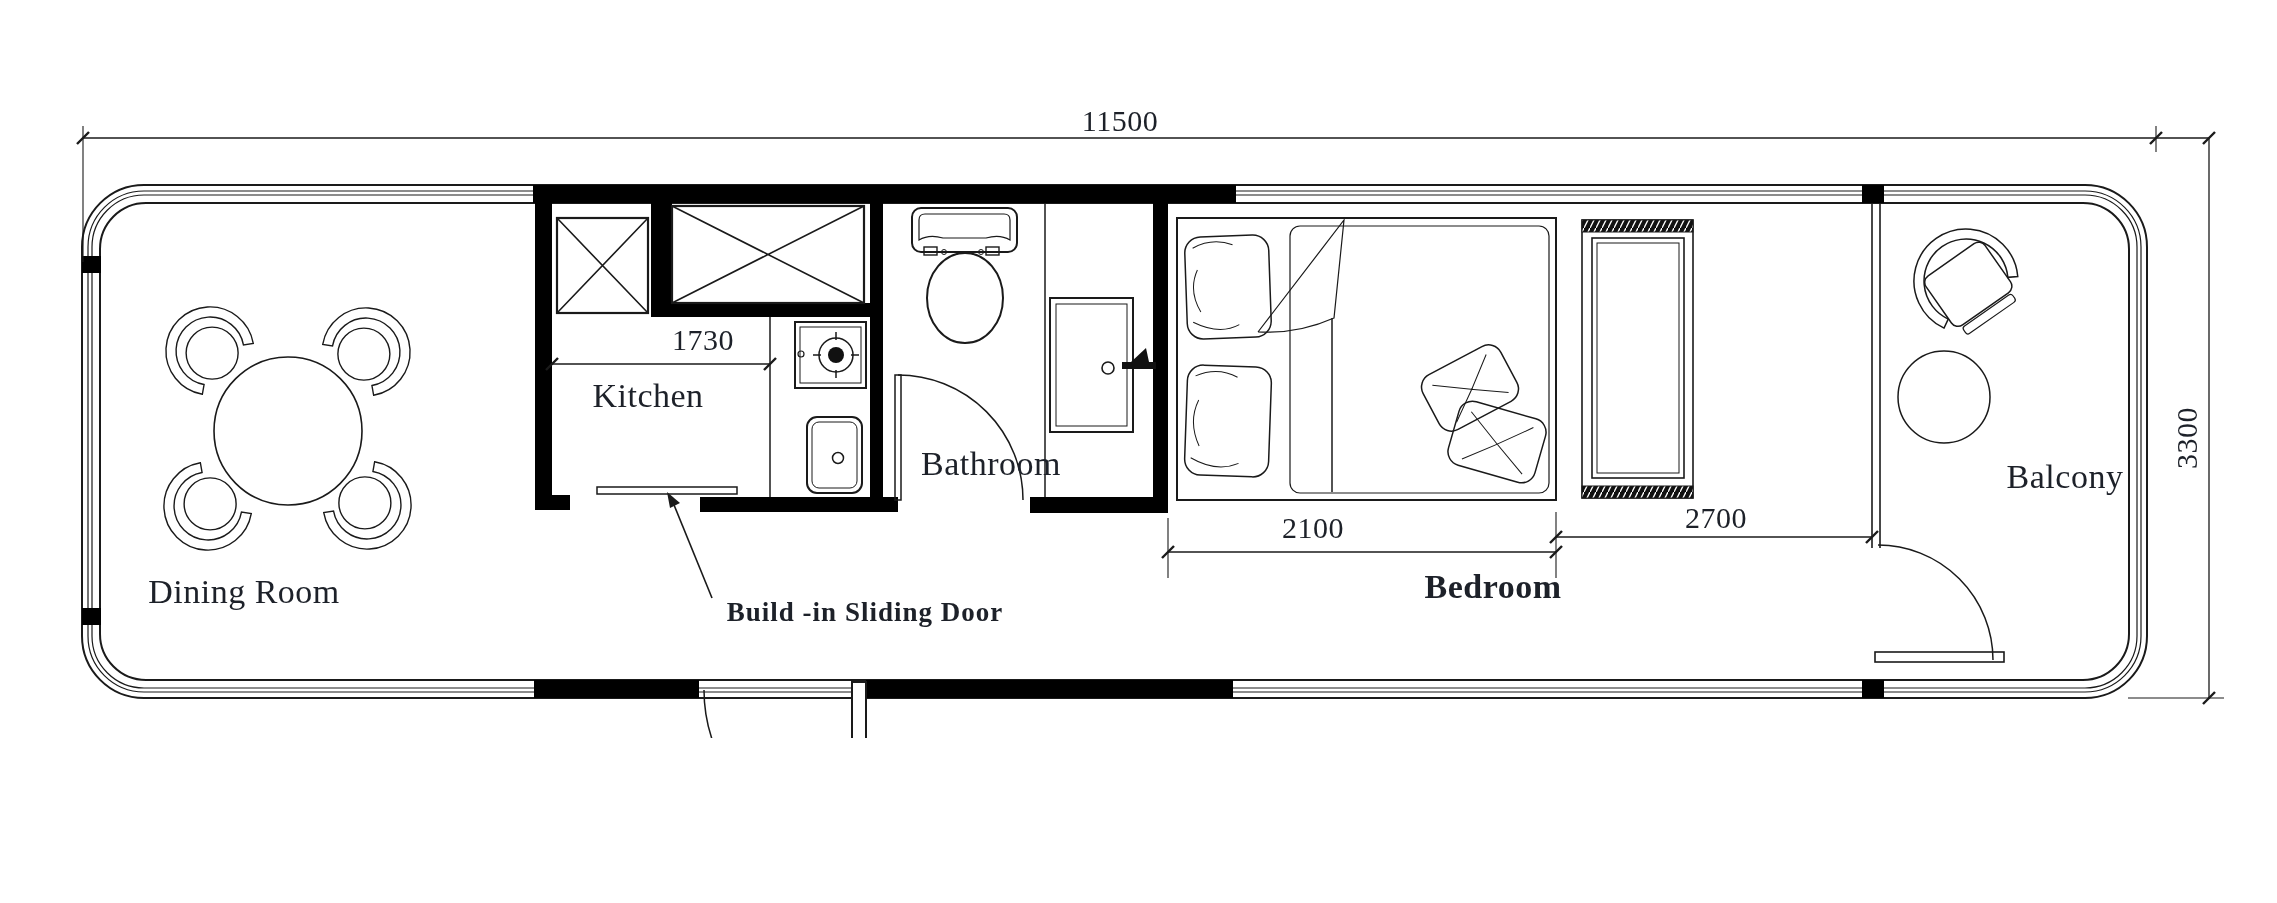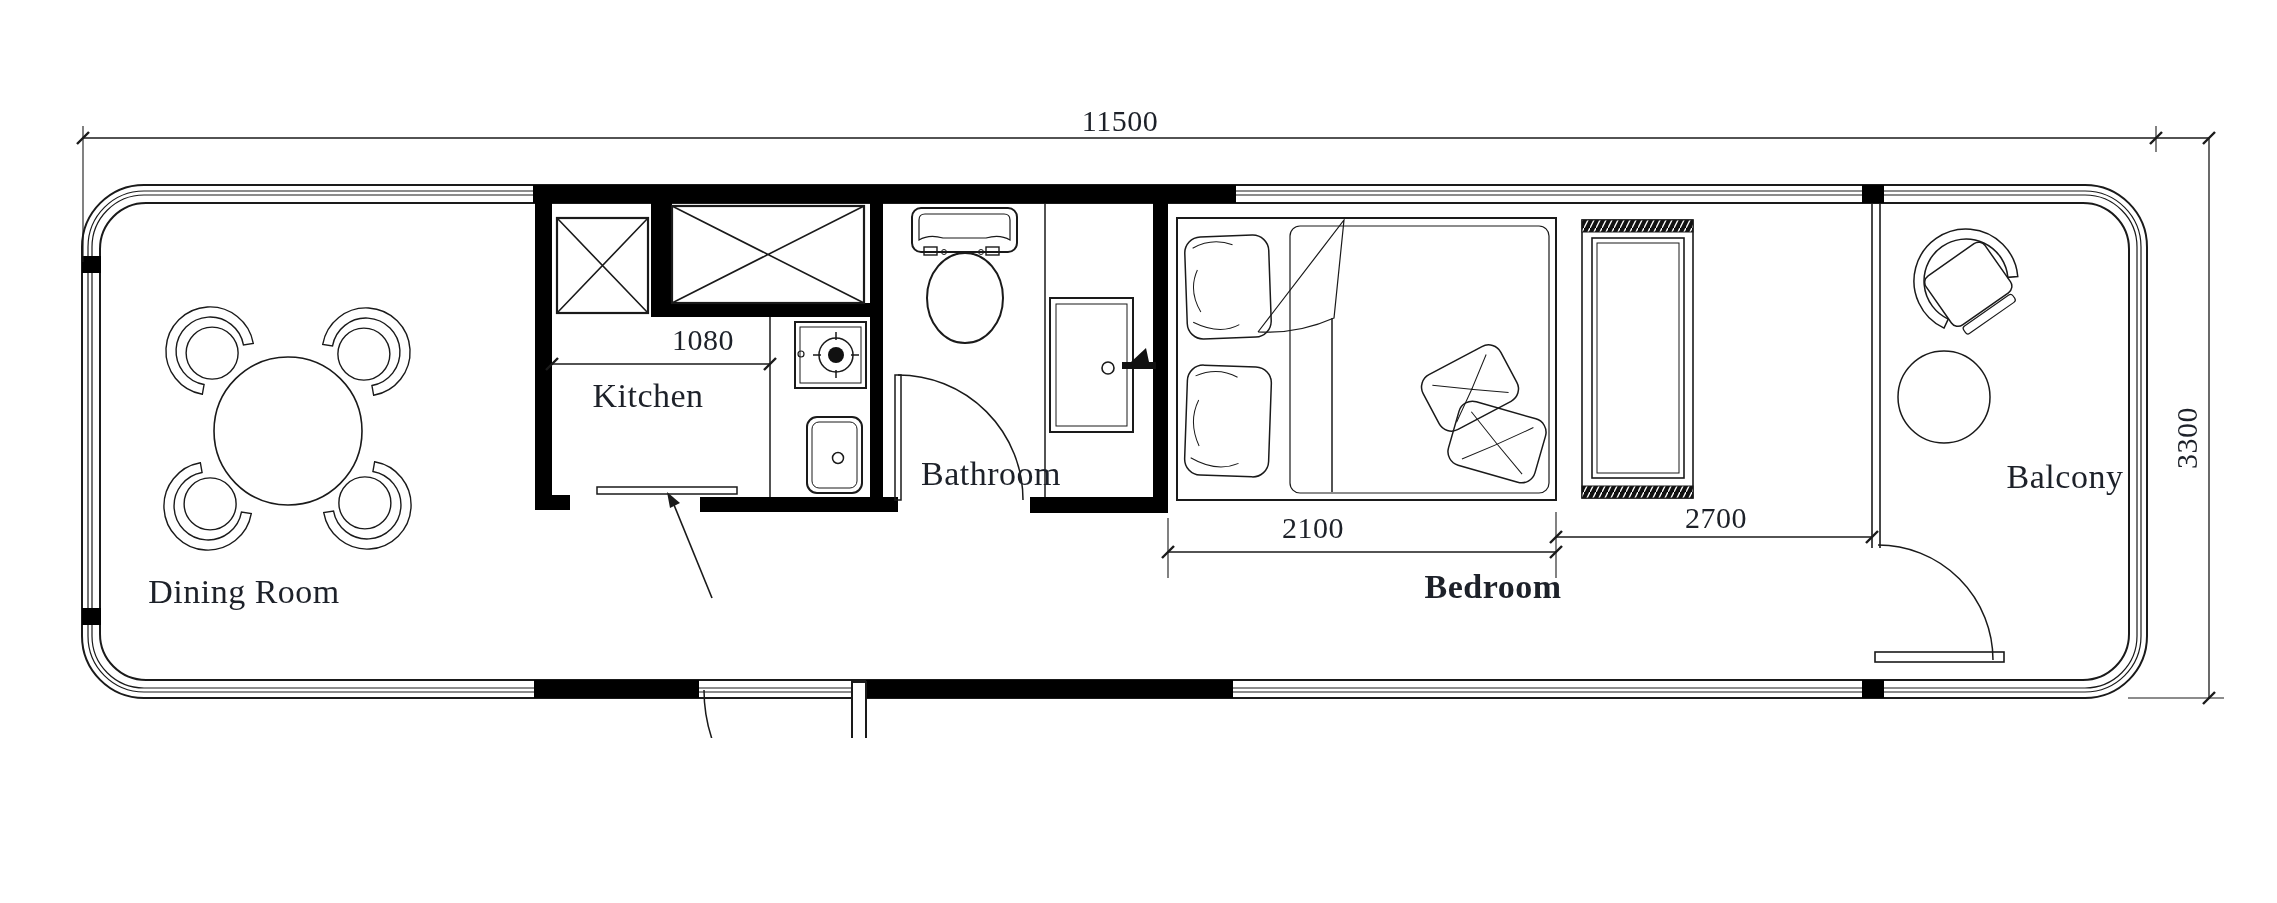--- a/index.html
+++ b/index.html
@@ -248,23 +248,24 @@
 
     <g>
       <line x1="712" y1="598" x2="672" y2="500" stroke-width="1.6"></line>
       <path d="M667,492 L680,503 L670,508 Z" fill="#1a1a1a" stroke="none"></path>
     </g>
   </g>
 </svg>
 
 <div class="lbl dim-lbl" style="left:1120px;top:121px;">11500</div>
 <div class="lbl dim-lbl rot90" style="left:2187px;top:438px;">3300</div>
-<div class="lbl dim-lbl" style="left:703px;top:340px;">1080</div>
+<div class="lbl dim-lbl" style="left:703px;top:340px;">1730</div>
 <div class="lbl dim-lbl" style="left:1313px;top:528px;">2100</div>
 <div class="lbl dim-lbl" style="left:1716px;top:518px;">2700</div>
 
 <div class="lbl room-lbl" style="left:244px;top:592px;">Dining Room</div>
 <div class="lbl room-lbl" style="left:648px;top:396px;">Kitchen</div>
-<div class="lbl room-lbl" style="left:991px;top:474px;">Bathroom</div>
+<div class="lbl room-lbl" style="left:991px;top:464px;">Bathroom</div>
 <div class="lbl room-lbl" style="left:1493px;top:587px;font-weight:bold;">Bedroom</div>
 <div class="lbl room-lbl" style="left:2065px;top:477px;">Balcony</div>
+<div class="lbl note-lbl" style="left:865px;top:612px;">Build -in Sliding Door</div>
 
 </div>
 
 </body></html>

